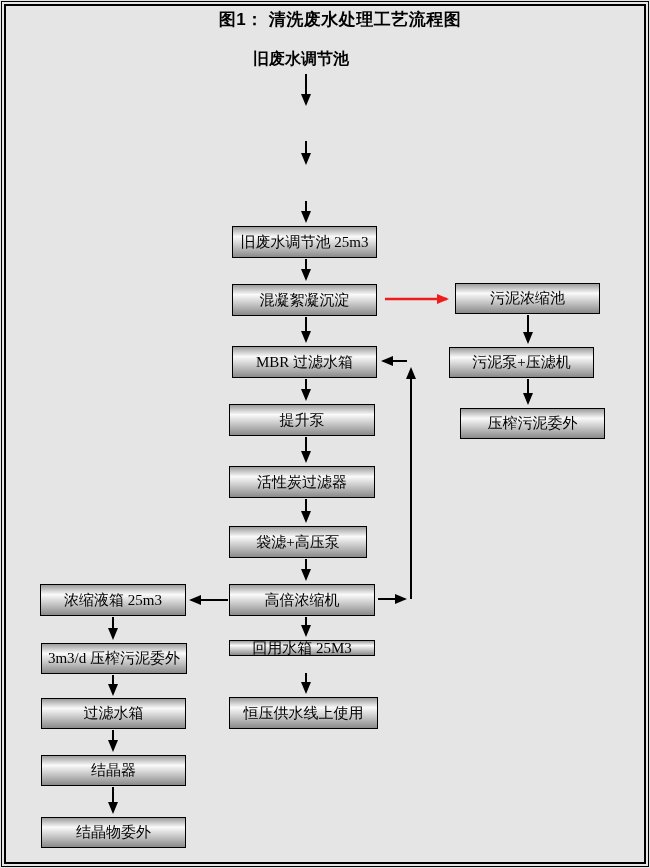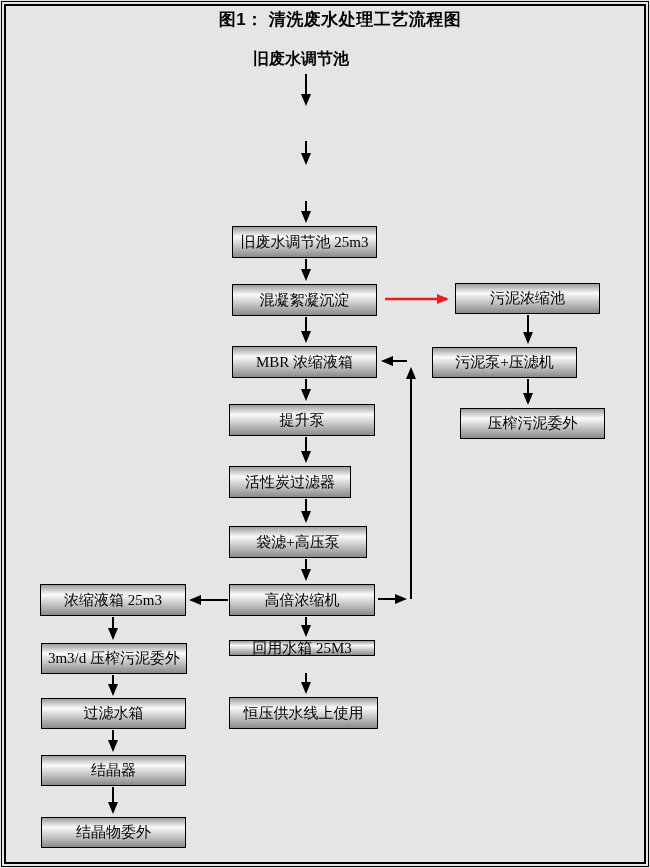--- a/index.html
+++ b/index.html
@@ -33,30 +33,30 @@
 
 <div class="page">
   <div class="border-outer"></div>
   <div class="border-inner"></div>
 
   <div class="fig-title">图1：  清洗废水处理工艺流程图</div>
   <div class="source-label">旧废水调节池</div>
 
   <div class="node" style="left:232px;top:226px;width:145px;height:32px">旧废水调节池 25m3</div>
   <div class="node" style="left:232px;top:284px;width:145px;height:32px">混凝絮凝沉淀</div>
-  <div class="node" style="left:232px;top:346px;width:145px;height:32px">MBR 浓缩液箱</div>
+  <div class="node" style="left:232px;top:346px;width:145px;height:32px">MBR 过滤水箱</div>
   <div class="node" style="left:229px;top:404px;width:146px;height:32px">提升泵</div>
-  <div class="node" style="left:229px;top:466px;width:122px;height:32px">活性炭过滤器</div>
+  <div class="node" style="left:229px;top:466px;width:146px;height:32px">活性炭过滤器</div>
   <div class="node" style="left:229px;top:526px;width:138px;height:32px">袋滤+高压泵</div>
   <div class="node" style="left:229px;top:584px;width:146px;height:32px">高倍浓缩机</div>
   <div class="node" style="left:229px;top:640px;width:146px;height:16px">回用水箱 25M3</div>
   <div class="node" style="left:229px;top:697px;width:149px;height:32px">恒压供水线上使用</div>
 
   <div class="node" style="left:455px;top:283px;width:145px;height:31px">污泥浓缩池</div>
-  <div class="node" style="left:432px;top:347px;width:145px;height:31px">污泥泵+压滤机</div>
+  <div class="node" style="left:449px;top:347px;width:145px;height:31px">污泥泵+压滤机</div>
   <div class="node" style="left:460px;top:408px;width:145px;height:31px">压榨污泥委外</div>
 
   <div class="node" style="left:40px;top:584px;width:146px;height:32px">浓缩液箱 25m3</div>
   <div class="node" style="left:41px;top:643px;width:146px;height:31px">3m3/d 压榨污泥委外</div>
   <div class="node" style="left:41px;top:698px;width:145px;height:31px">过滤水箱</div>
   <div class="node" style="left:41px;top:755px;width:145px;height:31px">结晶器</div>
   <div class="node" style="left:41px;top:817px;width:145px;height:31px">结晶物委外</div>
 
   <svg class="arrows" width="650" height="868">
     <defs>

